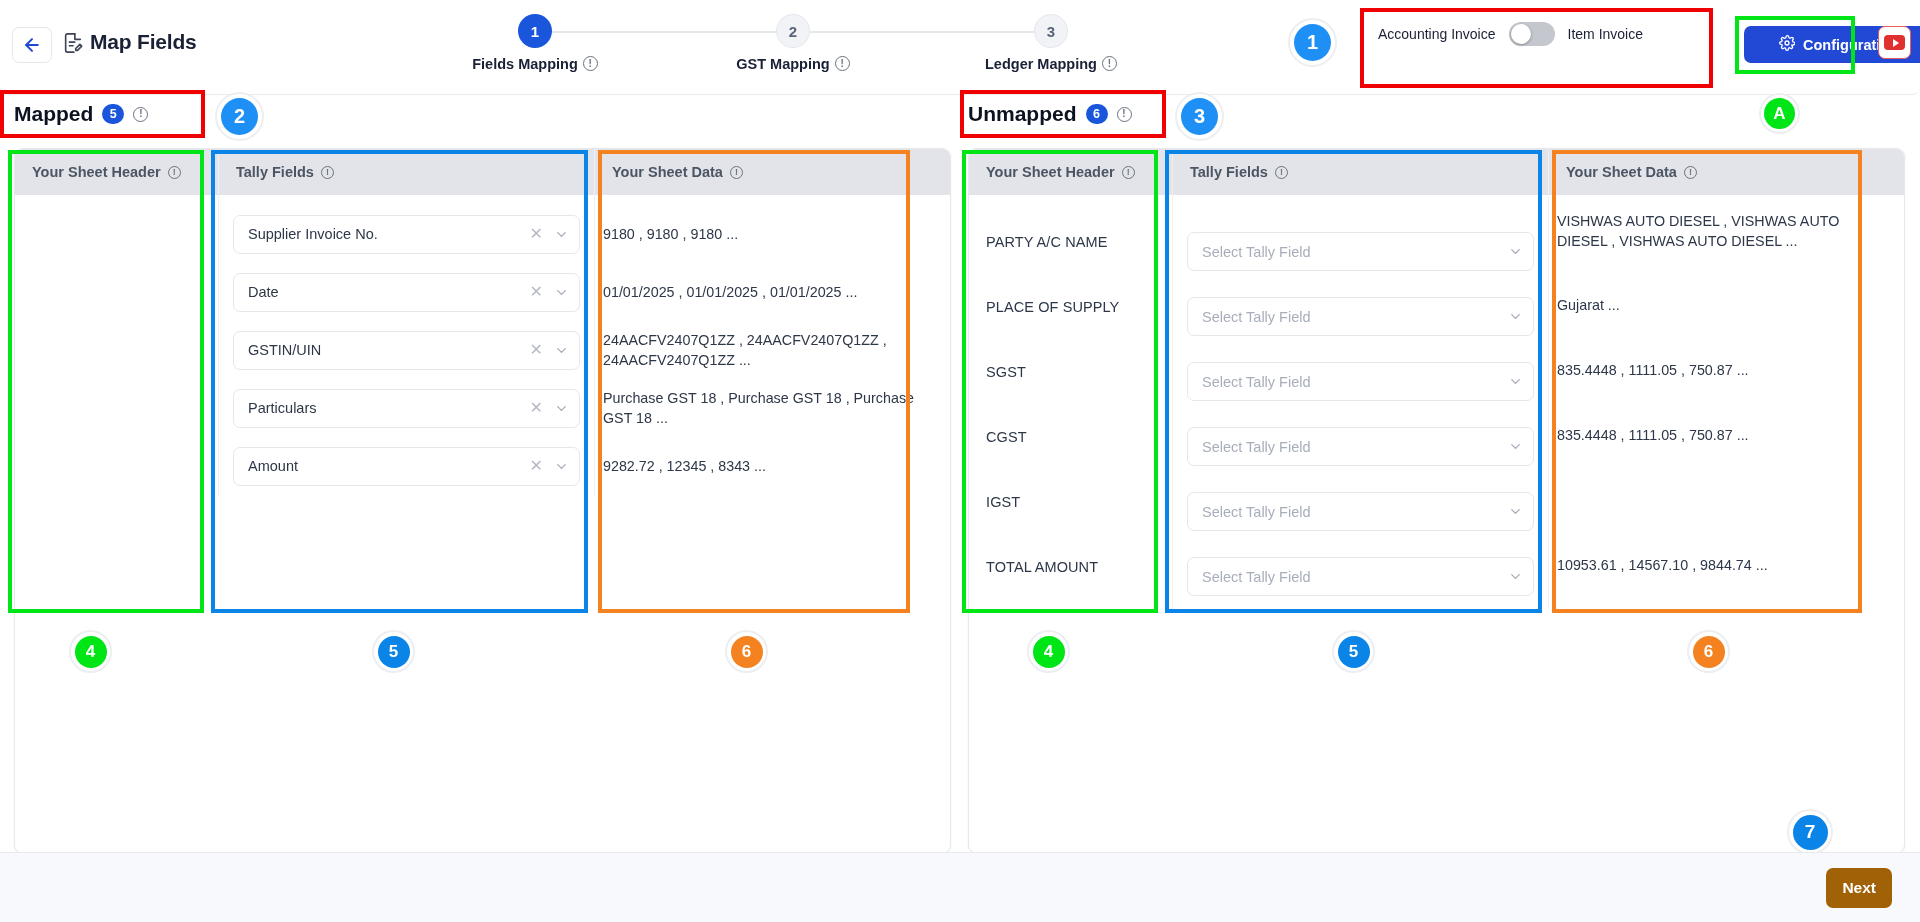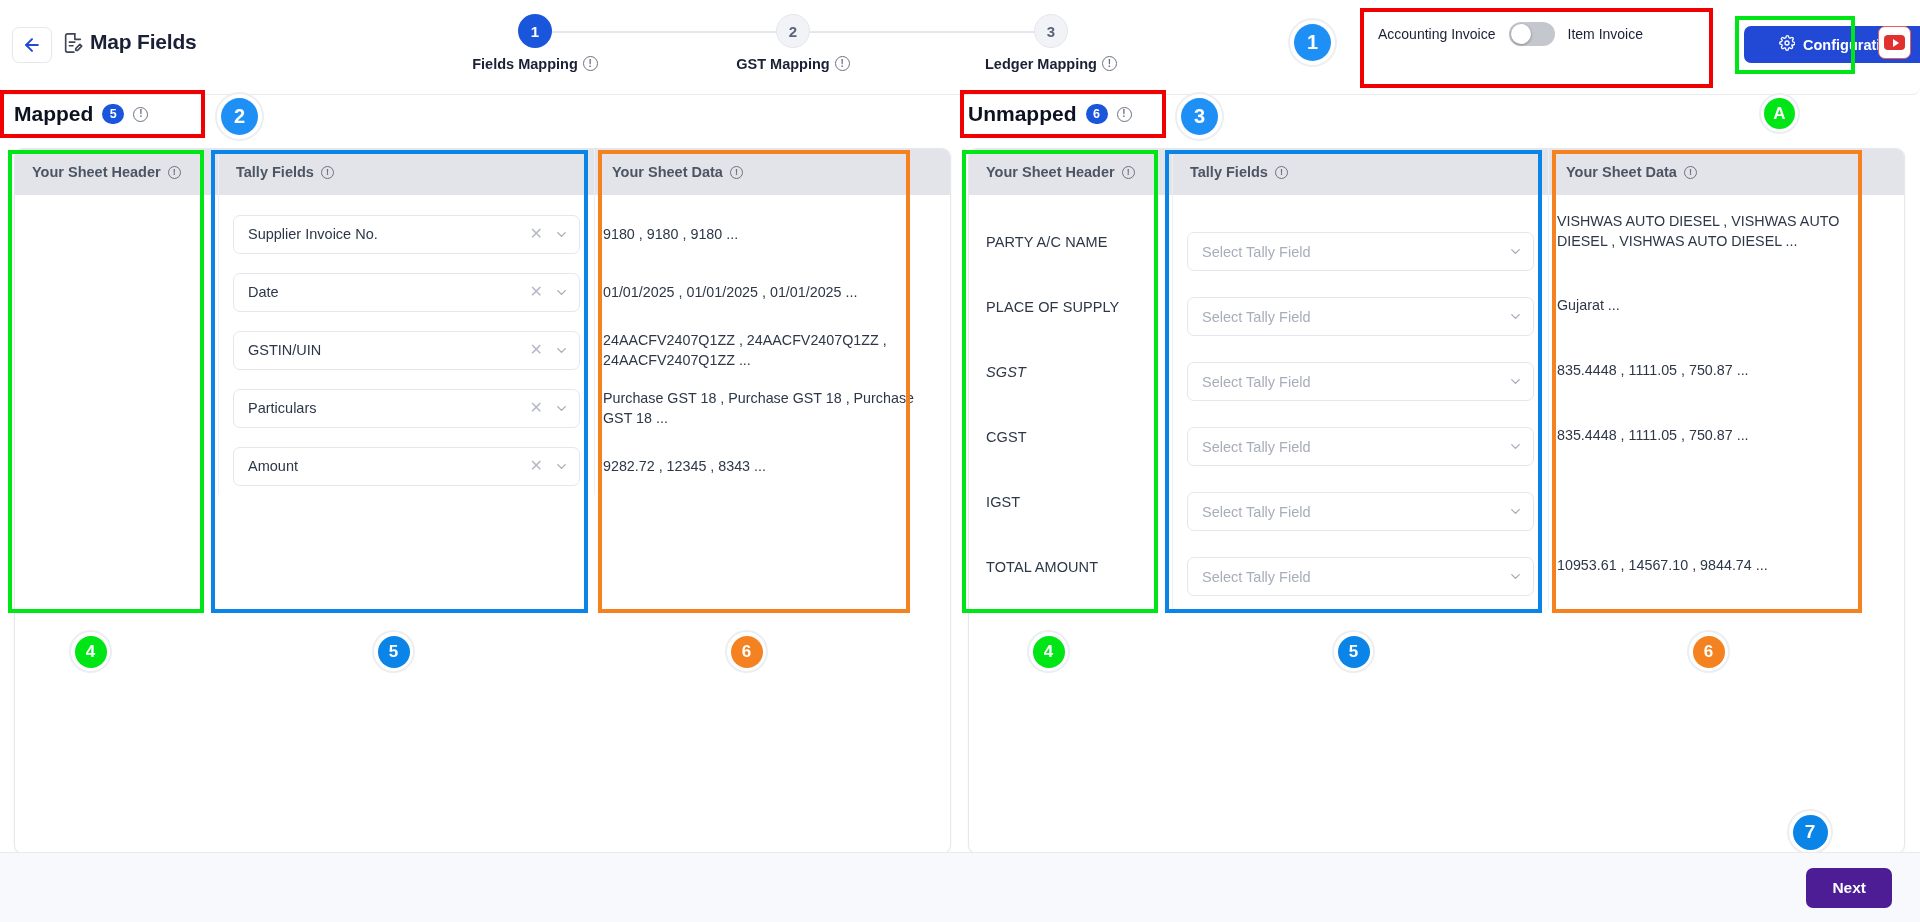--- a/index.html
+++ b/index.html
@@ -141,21 +141,21 @@
     border-radius: 50%; display: flex; align-items: center; justify-content: center;
     color: #fff; font-style: normal; font-weight: bold;
   }
 
   .footer {
     position: absolute; left: 0; bottom: 0; width: 1920px; height: 70px;
     background: #f7f9fc; border-top: 1px solid #e8eaed;
   }
   .next-btn {
     position: absolute; right: 28px; top: 15px;
-    height: 40px; padding: 0 26px; border-radius: 7px; background: #4c1d95;
+    height: 40px; padding: 0 16px; border-radius: 7px; background: #a16207;
     color: #fff; font-size: 15.5px; font-weight: bold; border: none; cursor: pointer;
   }
 </style>
 </head>
 <body>
 
 <div id="app">
 
   <div class="topbar">
     <div class="back-btn">
@@ -334,21 +334,21 @@
     <div class="cols">
 
       <div class="col" style="width:204px; border-right:1px solid #eef0f3;">
         <div class="col-head">
           <span>Your Sheet Header</span>
           <span class="info-i sm">!</span>
         </div>
         <div class="col-body" style="padding-top:14px;">
           <div class="sheet-row" style="height:65px;">PARTY A/C NAME</div>
           <div class="sheet-row" style="height:65px;">PLACE OF SUPPLY</div>
-          <div class="sheet-row" style="height:65px;font-style:italic;">SGST</div>
+          <div class="sheet-row" style="height:65px;">SGST</div>
           <div class="sheet-row" style="height:65px;">CGST</div>
           <div class="sheet-row" style="height:65px;">IGST</div>
           <div class="sheet-row" style="height:65px;">TOTAL AMOUNT</div>
         </div>
       </div>
 
       <div class="col" style="width:376px; border-right:1px solid #eef0f3;">
         <div class="col-head">
           <span>Tally Fields</span>
           <span class="info-i sm">!</span>

